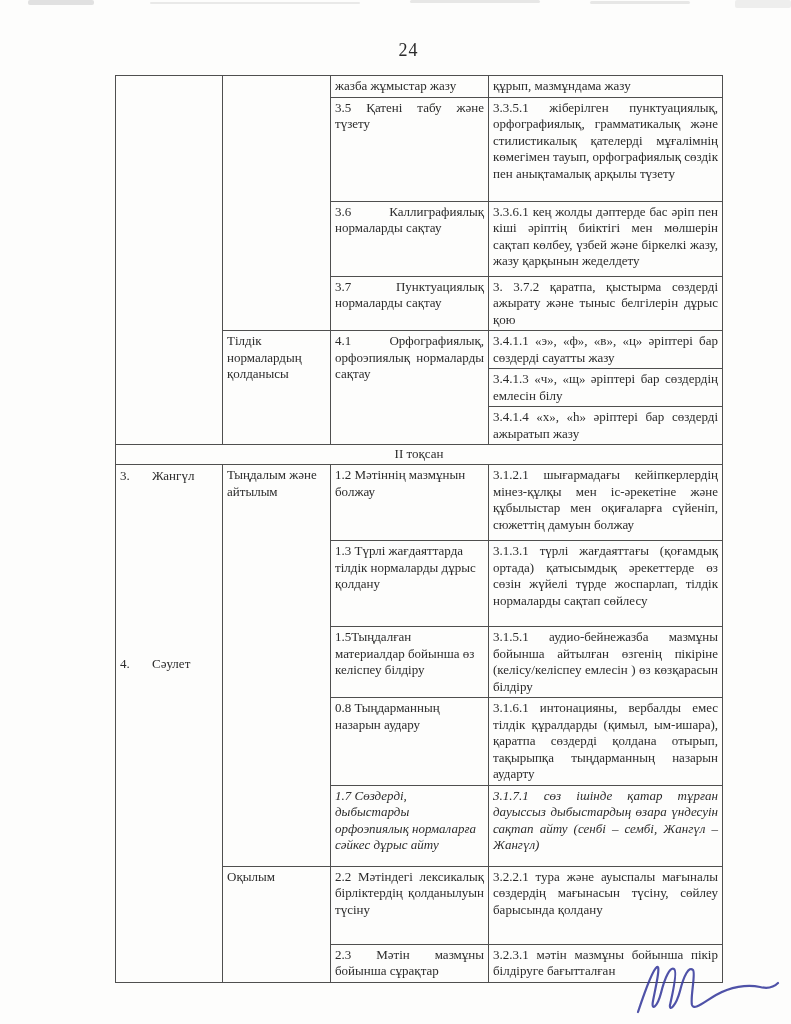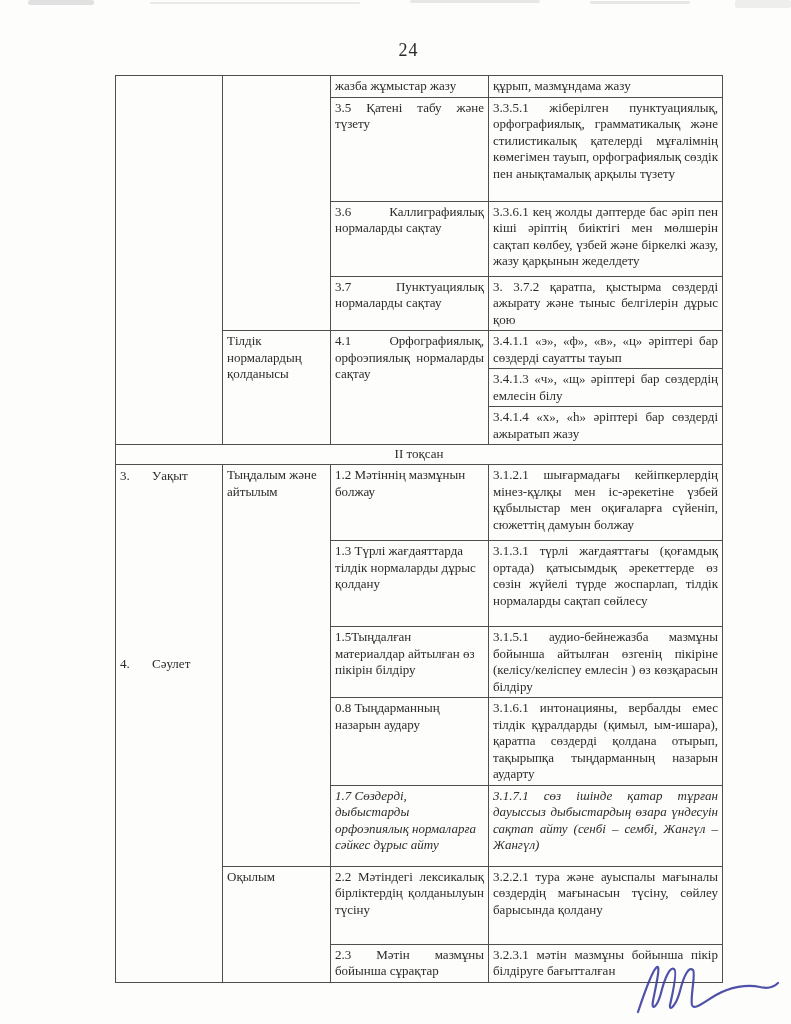--- a/index.html
+++ b/index.html
@@ -83,56 +83,56 @@
     </tr>
 
     <tr class="h53">
       <td class="just">3.7 Пунктуациялық нормаларды сақтау</td>
       <td class="just">3. 3.7.2 қаратпа, қыстырма сөздерді ажырату және тыныс белгілерін дұрыс қою</td>
     </tr>
 
     <tr class="h34">
       <td rowspan="3">Тілдік нормалардың қолданысы</td>
       <td rowspan="3" class="just">4.1 Орфографиялық, орфоэпиялық нормаларды сақтау</td>
-      <td class="just">3.4.1.1 «э», «ф», «в», «ц» әріптері бар сөздерді сауатты тауып</td>
+      <td class="just">3.4.1.1 «э», «ф», «в», «ц» әріптері бар сөздерді сауатты жазу</td>
     </tr>
     <tr class="h35">
       <td class="just">3.4.1.3 «ч», «щ» әріптері бар сөздердің емлесін білу</td>
     </tr>
     <tr class="h35">
       <td class="just">3.4.1.4 «х», «һ» әріптері бар сөздерді ажыратып жазу</td>
     </tr>
 
     <tr class="h22 quarter">
       <td colspan="4">ІІ тоқсан</td>
     </tr>
 
     <tr class="h78">
       <td rowspan="7">
         <div class="unit">
           <span class="unit-num">3.</span>
-          <span>Уақыт</span>
+          <span>Жангүл</span>
         </div>
         <div class="unit unit-4">
           <span class="unit-num">4.</span>
           <span>Сәулет</span>
         </div>
       </td>
       <td rowspan="5">Тыңдалым және айтылым</td>
       <td>1.2 Мәтіннің мазмұнын болжау</td>
-      <td class="just">3.1.2.1 шығармадағы кейіпкерлердің мінез-құлқы мен іс-әрекетіне үзбей құбылыстар мен оқиғаларға сүйеніп, сюжеттің дамуын болжау</td>
+      <td class="just">3.1.2.1 шығармадағы кейіпкерлердің мінез-құлқы мен іс-әрекетіне және құбылыстар мен оқиғаларға сүйеніп, сюжеттің дамуын болжау</td>
     </tr>
 
     <tr class="h88">
       <td>1.3 Түрлі жағдаяттарда тілдік нормаларды дұрыс қолдану</td>
       <td class="just">3.1.3.1 түрлі жағдаяттағы (қоғамдық ортада) қатысымдық әрекеттерде өз сөзін жүйелі түрде жоспарлап, тілдік нормаларды сақтап сөйлесу</td>
     </tr>
 
     <tr class="h62">
-      <td>1.5Тыңдалған материалдар айтылған өз пікірін білдіру</td>
+      <td>1.5Тыңдалған материалдар бойынша өз келіспеу білдіру</td>
       <td class="just">3.1.5.1 аудио-бейнежазба мазмұны бойынша айтылған өзгенің пікіріне (келісу/келіспеу емлесін ) өз көзқарасын білдіру</td>
     </tr>
 
     <tr class="h85">
       <td>0.8 Тыңдарманның назарын аудару</td>
       <td class="just">3.1.6.1 интонацияны, вербалды емес тілдік құралдарды (қимыл, ым-ишара), қаратпа сөздерді қолдана отырып, тақырыпқа тыңдарманның назарын аударту</td>
     </tr>
 
     <tr class="h83">
       <td>1.7 Сөздерді, дыбыстарды орфоэпиялық нормаларға сәйкес дұрыс айту</td>

